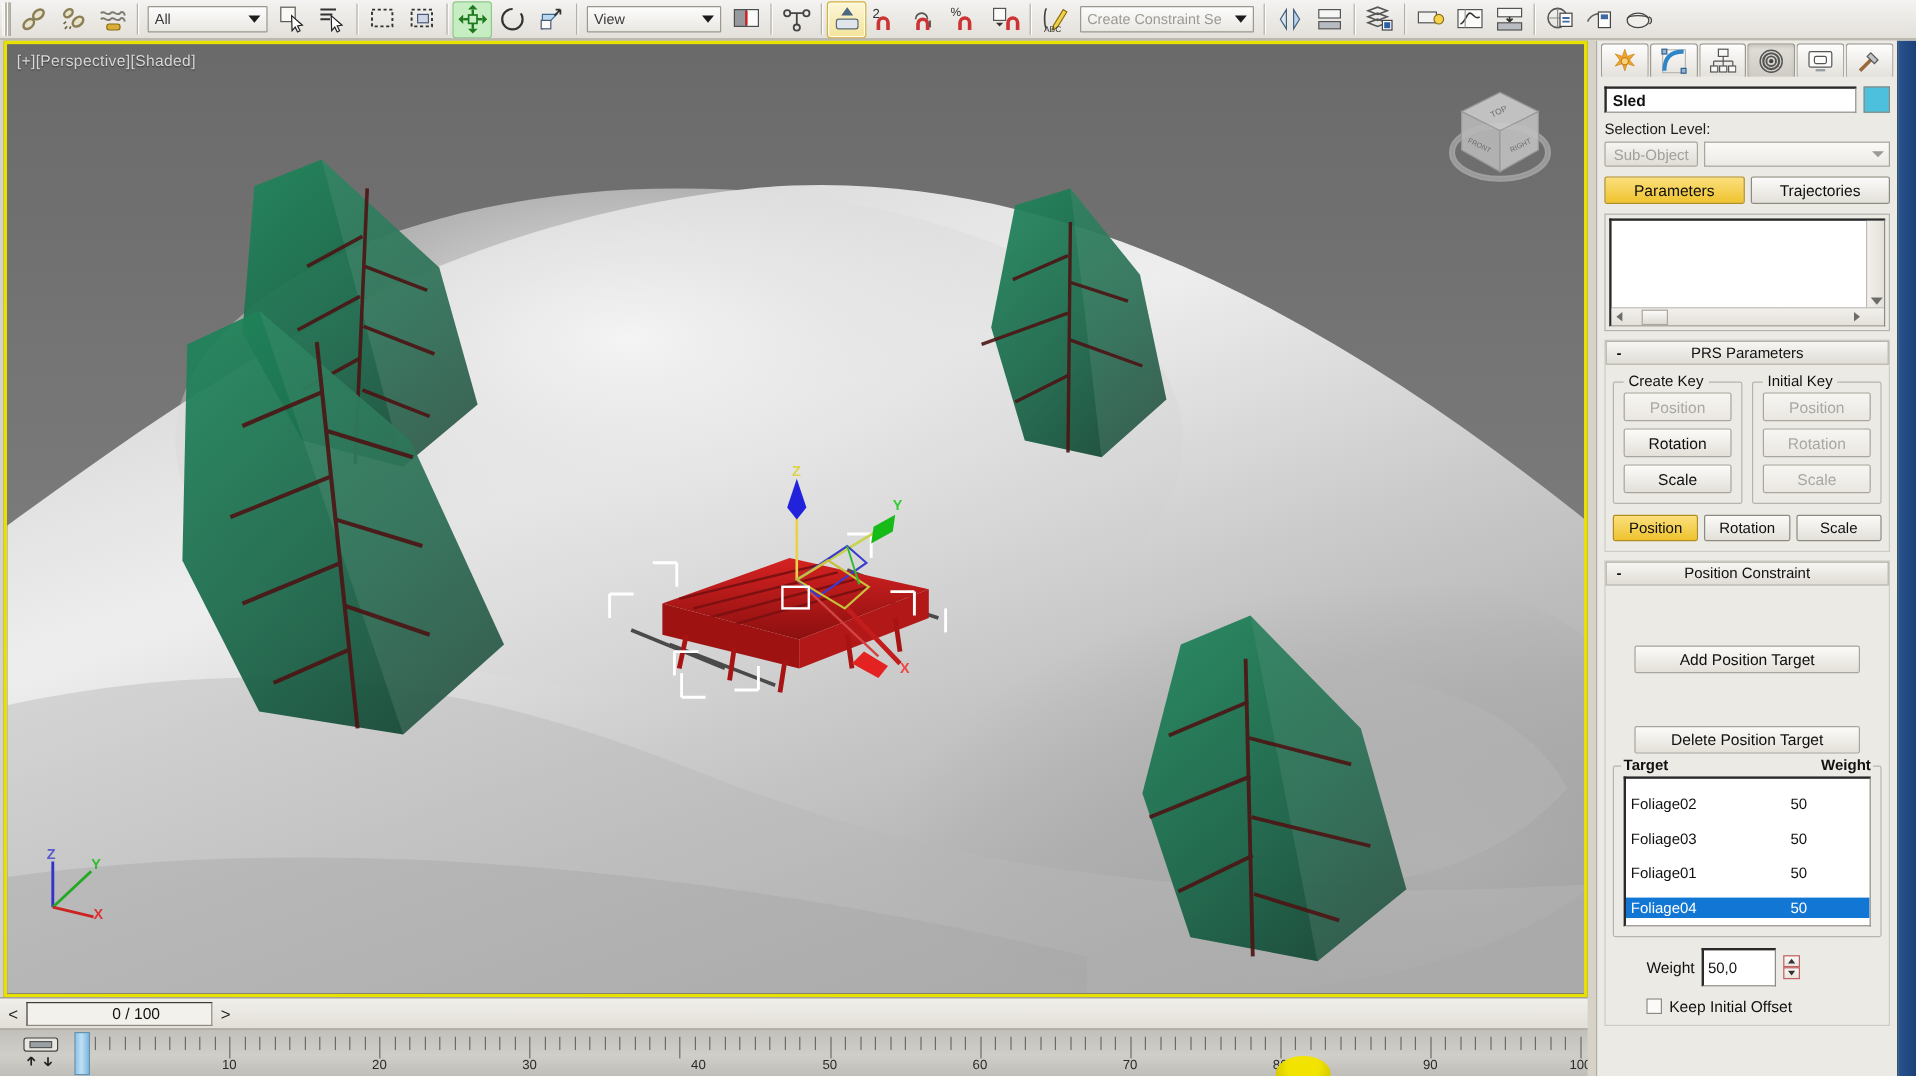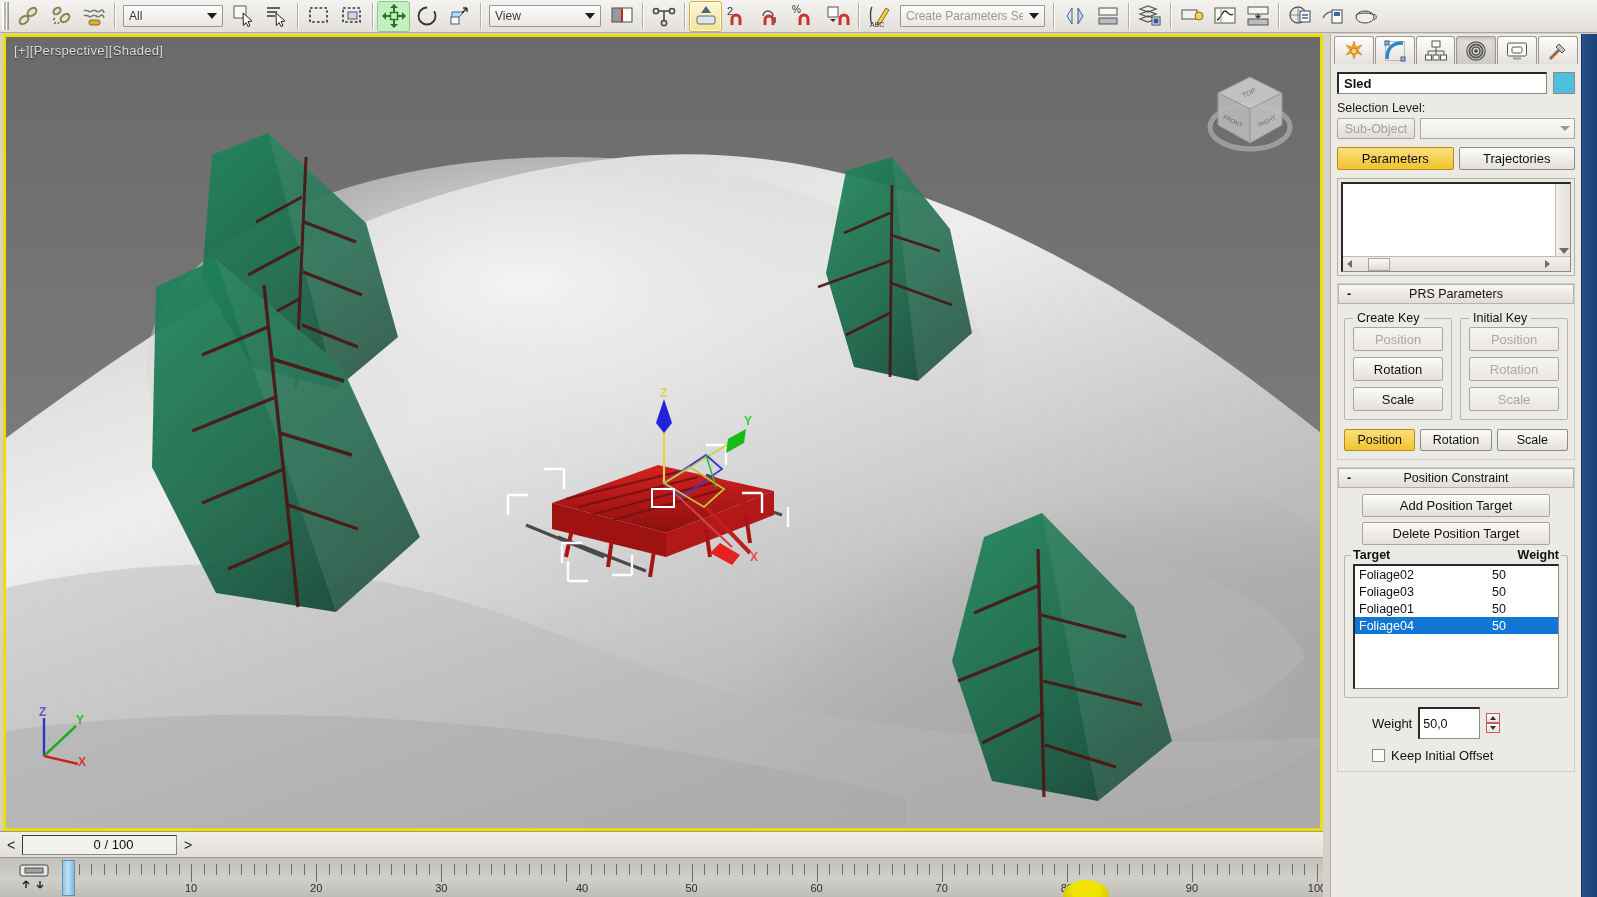--- a/index.html
+++ b/index.html
@@ -200,35 +200,35 @@
   .gbtn.disabled { color: #aaa8a2; background: linear-gradient(#f6f5f2,#eae7e1); }
 
   .prs-tabs { display: flex; gap: 5px; margin-top: 9px; }
   .prs-tabs .pt-btn { height: 22px; font-size: 12.5px; }
 
   .wide-btn {
     width: 100%; height: 23px; margin-bottom: 5px;
     border: 1px solid #a9a69e; border-radius: 2px;
     background: linear-gradient(#fcfbf9,#e3e0d9);
     display: flex; align-items: center; justify-content: center;
-    font-size: 13px; color: #101010;
+    font-size: 13px; color: #101010; margin-top: 44px;
   }
 
   #target-group { margin-top: 10px; padding-top: 6px; }
   #target-head {
     position: absolute; top: -8px; left: 6px; right: 6px;
     display: flex; justify-content: space-between;
     background: #eceae5; padding: 0 2px; font-size: 12.5px; color: #111; font-weight: bold;
   }
   #target-list {
     height: 125px; background: #fff;
     border: 1px solid #8d8a82; border-top: 2px solid #2a2a2a; border-left: 2px solid #2a2a2a;
     overflow: hidden; margin-top: 2px;
   }
-  .tl-row { display: flex; height: 17px; align-items: center; font-size: 12.5px; color: #111; padding: 0 4px; }
+  .tl-row { display: flex; height: 17px; align-items: center; font-size: 12.5px; color: #111; padding: 0 4px; margin-top: 12px; }
   .tl-row.sel { background: #1176d4; color: #fff; }
   .tl-row .nm { flex: 1 1 auto; }
   .tl-row .wt { width: 62px; text-align: left; }
 
   .weight-row { display: flex; align-items: center; gap: 6px; margin-top: 9px; padding-left: 28px;}
   .weight-row .lbl { font-size: 13px; color: #111; }
   #weight-field {
     width: 62px; height: 32px; background: #fff;
     border: 1px solid #8d8a82; border-top: 2px solid #2a2a2a; border-left: 2px solid #2a2a2a;
     font-size: 12.5px; color: #111; display: flex; align-items: center; padding-left: 3px;
@@ -399,21 +399,21 @@
 
     <div class="tb-sep"></div>
     <div class="tb-btn">
       <svg class="ic" width="26" height="26" viewBox="0 0 26 26">
         <path d="M5 4c-2 3-2 14 0 17" fill="none" stroke="#444" stroke-width="1.4"></path>
         <path d="M11 18l8-13 3 2-8 13-4 2z" fill="#f0d24a" stroke="#8a6d12"></path>
         <text x="3" y="24" font-size="7" fill="#333" font-family="Liberation Sans">ABC</text>
       </svg>
     </div>
     <div class="tb-combo" style="width:145px">
-      <span class="cap" style="color:#9b9992">Create Parameters Se</span>
+      <span class="cap" style="color:#9b9992">Create Constraint Se</span>
       <span class="arw"></span>
     </div>
 
     <div class="tb-sep"></div>
     <div class="tb-btn">
       <svg class="ic" width="26" height="26" viewBox="0 0 26 26">
         <path d="M10 5l-5 8 5 8z" fill="#dbe6f0" stroke="#41617f"></path>
         <path d="M16 5l5 8-5 8z" fill="#bcd3e8" stroke="#41617f"></path>
       </svg>
     </div>

